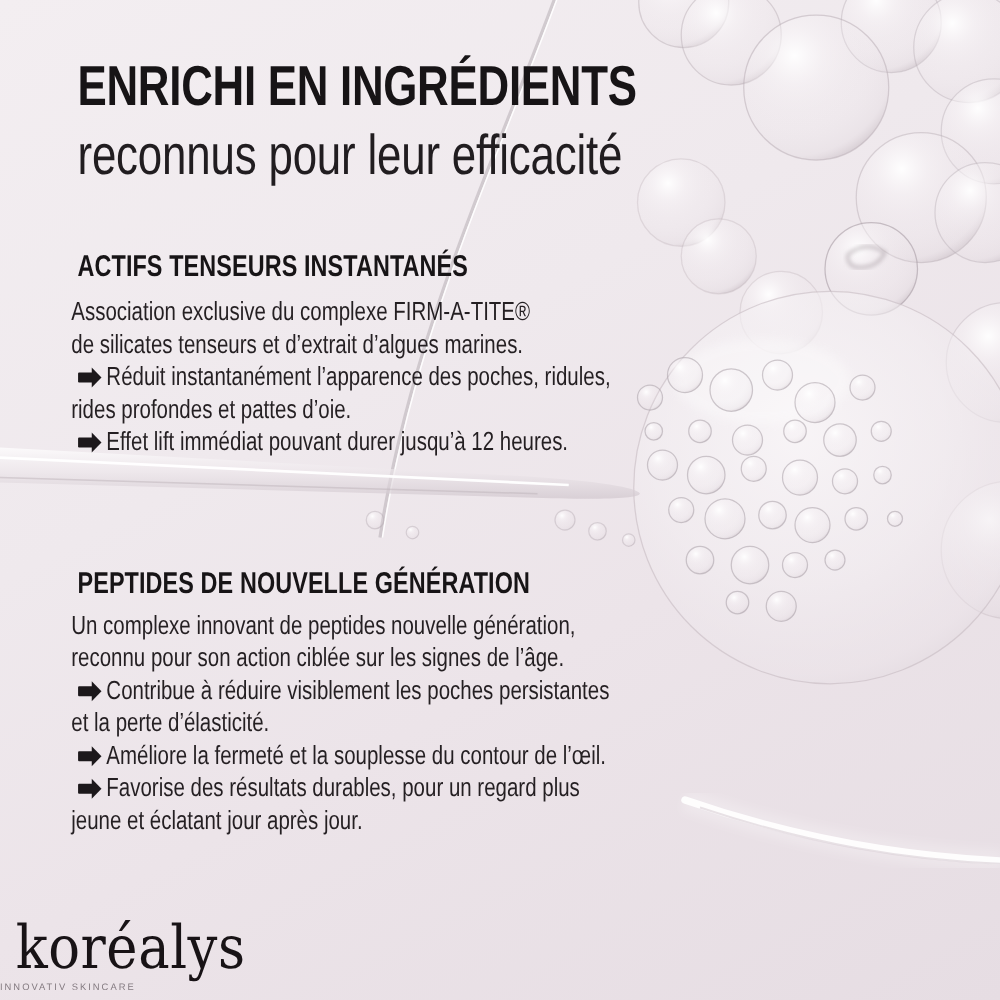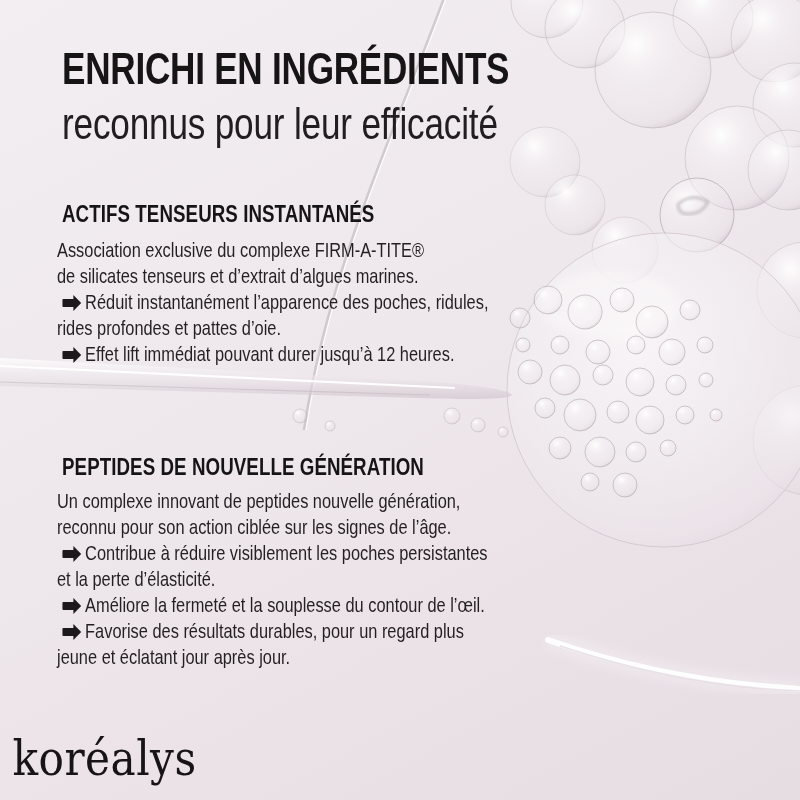--- a/index.html
+++ b/index.html
@@ -179,15 +179,16 @@
     <p class="line"><span>reconnu pour son action ciblée sur les signes de l’âge.</span></p>
     <p class="line bullet"><span class="arrow"></span><span>Contribue à réduire visiblement les poches persistantes</span></p>
     <p class="line"><span>et la perte d’élasticité.</span></p>
     <p class="line bullet"><span class="arrow"></span><span>Améliore la fermeté et la souplesse du contour de l’œil.</span></p>
     <p class="line bullet"><span class="arrow"></span><span>Favorise des résultats durables, pour un regard plus</span></p>
     <p class="line"><span>jeune et éclatant jour après jour.</span></p>
   </div>
 
   <div class="footer">
     <p class="brand">koréalys</p>
+    <p class="brand-tagline">INNOVATIV SKINCARE</p>
   </div>
 
 </div>
 
 </body></html>

